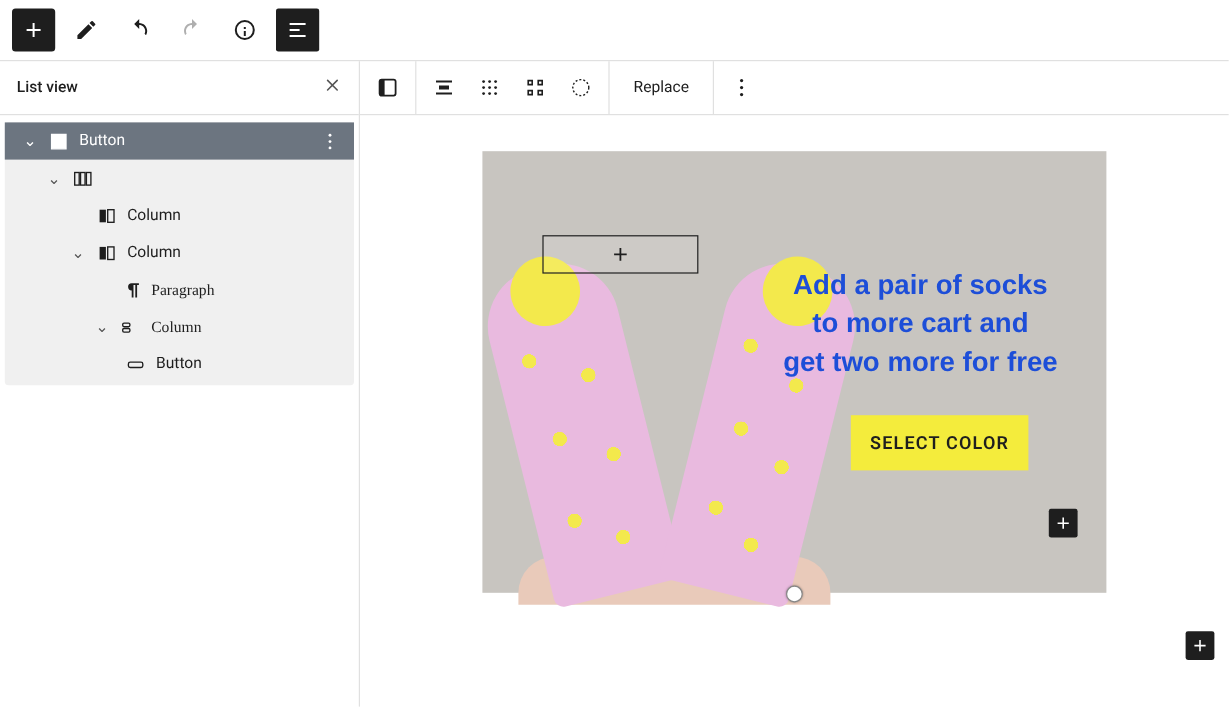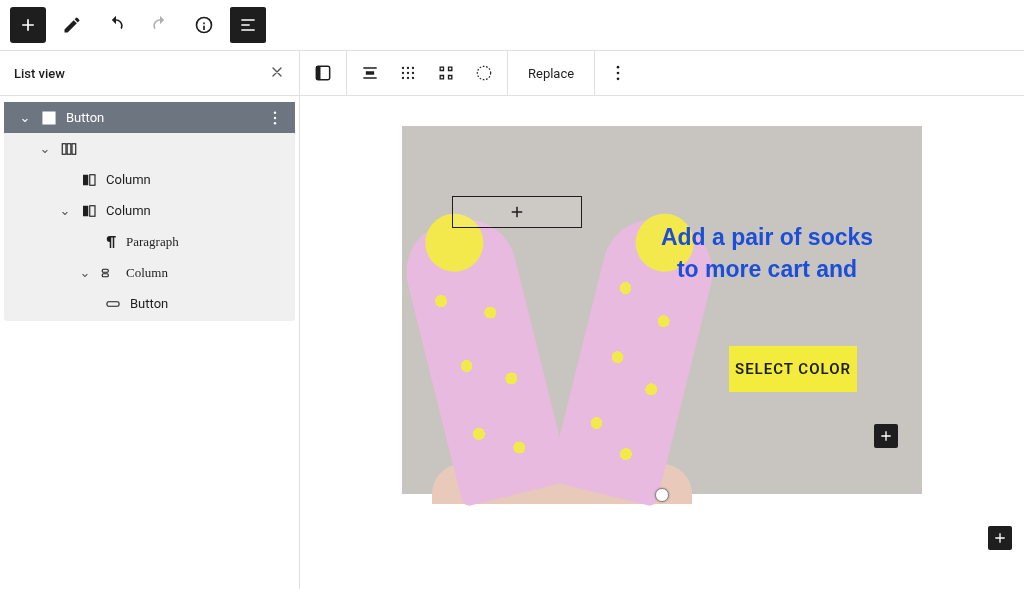--- a/index.html
+++ b/index.html
@@ -156,21 +156,21 @@
     font-weight: 700;
     font-size: 23px;
     line-height: 1.4;
     text-align:center;
     color:#1d4ed8;
   }
   .cta {
     position:absolute; top:220px; right:65px;
     background:#f4ec3c; color:#1e1e1e;
     font-size: 15px; font-weight:600; letter-spacing:1px;
-    padding: 14px 6px;
+    padding: 14px 16px;
     cursor:pointer;
   }
 
   .inner-appender-dark,
   .outer-appender-dark {
     position:absolute;
     width:24px; height:24px;
     background:#1e1e1e; color:#fff;
     display:flex; align-items:center; justify-content:center;
     border-radius:2px; cursor:pointer;
@@ -391,20 +391,21 @@
 
         <div class="col-appender">
           <svg viewBox="0 0 24 24">
               <path fill="#1e1e1e" d="M11 5h2v6h6v2h-6v6h-2v-6H5v-2h6z"></path>
             </svg>
         </div>
 
         <div class="heading">
           <span>Add a pair of socks</span><br>
           <span>to more cart and</span><br>
+          <span>get two more for free</span>
         </div>
 
         <div class="cta">SELECT COLOR</div>
 
         <div class="inner-appender-dark">
           <svg viewBox="0 0 24 24">
               <path d="M11 5h2v6h6v2h-6v6h-2v-6H5v-2h6z"></path>
             </svg>
         </div>
 

